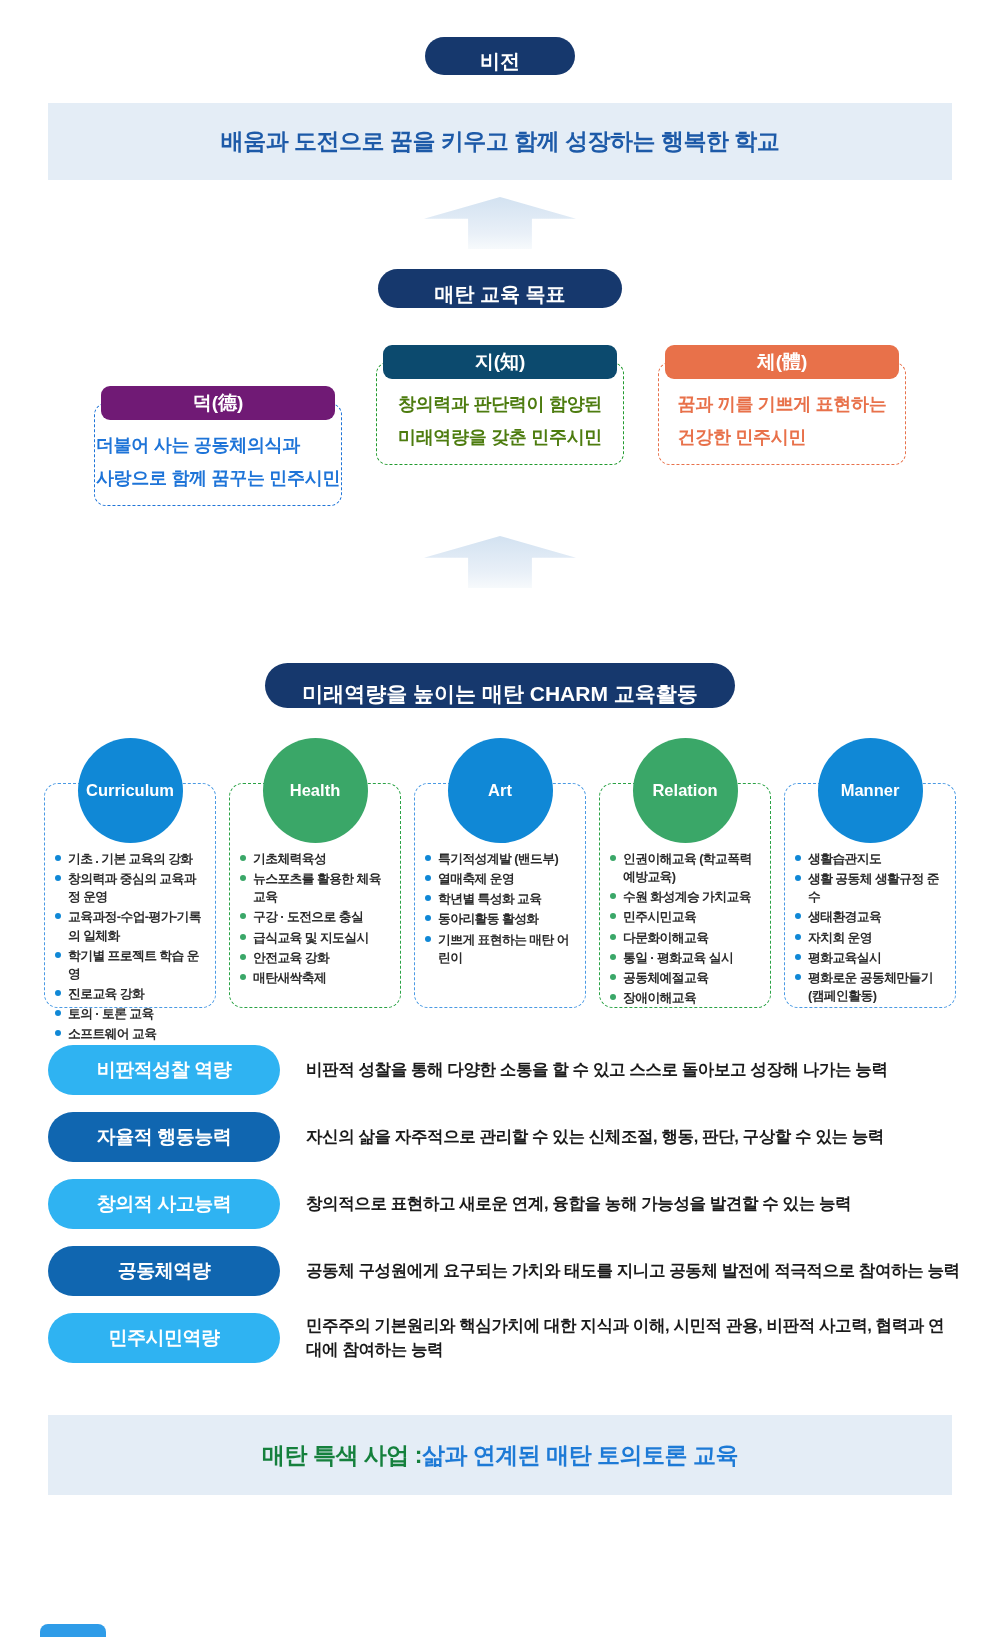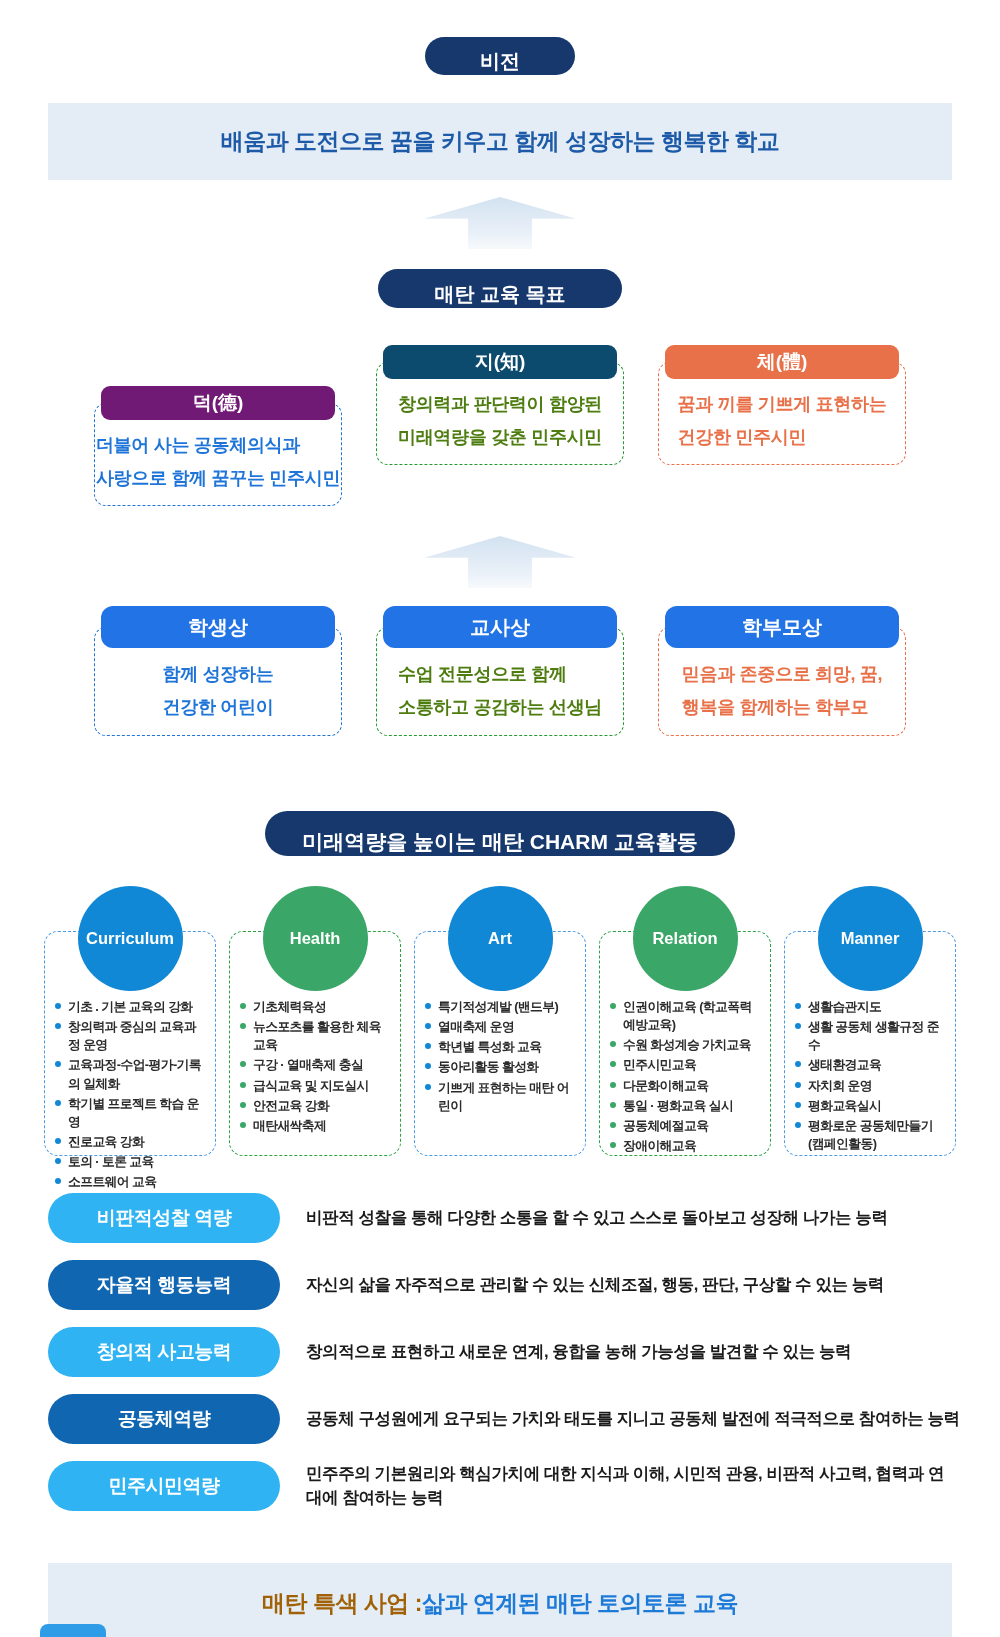--- a/index.html
+++ b/index.html
@@ -9,21 +9,21 @@
   
   .navy-pill { background:#16386d; color:#fff; display:flex; align-items:flex-end; justify-content:center; }
   .vision-pill { width:150px; height:38px; border-radius:19px; margin:37px auto 0; font-size:20px; }
   .goals-pill  { width:244px; height:39px; border-radius:20px; margin:20px auto 0; font-size:20px; }
   .charm-pill  { width:470px; height:45px; border-radius:23px; margin:75px auto 0; font-size:21px; }
 
   
   .banner { width:904px; height:77px; margin:28px auto 0; background:#e4edf6; display:flex; align-items:center; justify-content:center; font-size:23px; color:#1d5aa8; letter-spacing:-0.5px; }
   .banner-bottom { margin-top:52px; height:80px; }
   .banner-bottom .hl { color:#1d7ad6; }
-  .banner-bottom .pf { color:#a16207;text-align:right; }
+  .banner-bottom .pf { color:#15803d;text-align:right; }
 
   
   .up-arrow { width:152px; height:52px; margin:17px auto 0;
     background:linear-gradient(180deg,#d3e2f1 0%,#e9f0f8 70%,#f7fafc 100%);
     clip-path:polygon(50% 0,100% 42%,71% 42%,71% 100%,29% 100%,29% 42%,0 42%); }
   .arrow-2 { margin-top:30px; }
 
   
   .tri-row { width:812px; margin:0 auto; display:flex; gap:34px; }
   .goal-row { margin-top:37px; }
@@ -98,37 +98,20 @@
     </div>
     <div class="tri-col">
       <div class="tri-head goal-head hb-orange">체(體)</div>
       <div class="tri-body goal-body c-orange">꿈과 끼를 기쁘게 표현하는
 건강한 민주시민</div>
     </div>
   </div>
 
   <div class="up-arrow arrow-2"></div>
 
-  <div class="tri-row role-row">
-    <div class="tri-col">
-      <div class="tri-head role-head">학생상</div>
-      <div class="tri-body role-body c-blue">함께 성장하는
-건강한 어린이</div>
-    </div>
-    <div class="tri-col">
-      <div class="tri-head role-head">교사상</div>
-      <div class="tri-body role-body c-green">수업 전문성으로 함께
-소통하고 공감하는 선생님</div>
-    </div>
-    <div class="tri-col">
-      <div class="tri-head role-head">학부모상</div>
-      <div class="tri-body role-body c-orange">믿음과 존중으로 희망, 꿈,
-행복을 함께하는 학부모</div>
-    </div>
-  </div>
 
   <div class="navy-pill charm-pill">
     <span>미래역량을 높이는 매탄 CHARM 교육활동</span>
   </div>
 
   <div class="charm-row">
     <div class="charm-col">
       <div class="charm-circle cc-blue">Curriculum</div>
       <div class="charm-box cb-blue">
         <ul>
@@ -141,21 +124,21 @@
             <li>소프트웨어 교육</li>
           </ul>
       </div>
     </div>
     <div class="charm-col">
       <div class="charm-circle cc-green">Health</div>
       <div class="charm-box cb-green">
         <ul>
             <li>기초체력육성</li>
             <li>뉴스포츠를 활용한 체육교육</li>
-            <li>구강 · 열매축제 충실</li>
+            <li>구강 · 도전으로 충실</li>
             <li>급식교육 및 지도실시</li>
             <li>안전교육 강화</li>
             <li>매탄새싹축제</li>
           </ul>
       </div>
     </div>
     <div class="charm-col">
       <div class="charm-circle cc-blue">Art</div>
       <div class="charm-box cb-blue">
         <ul>

